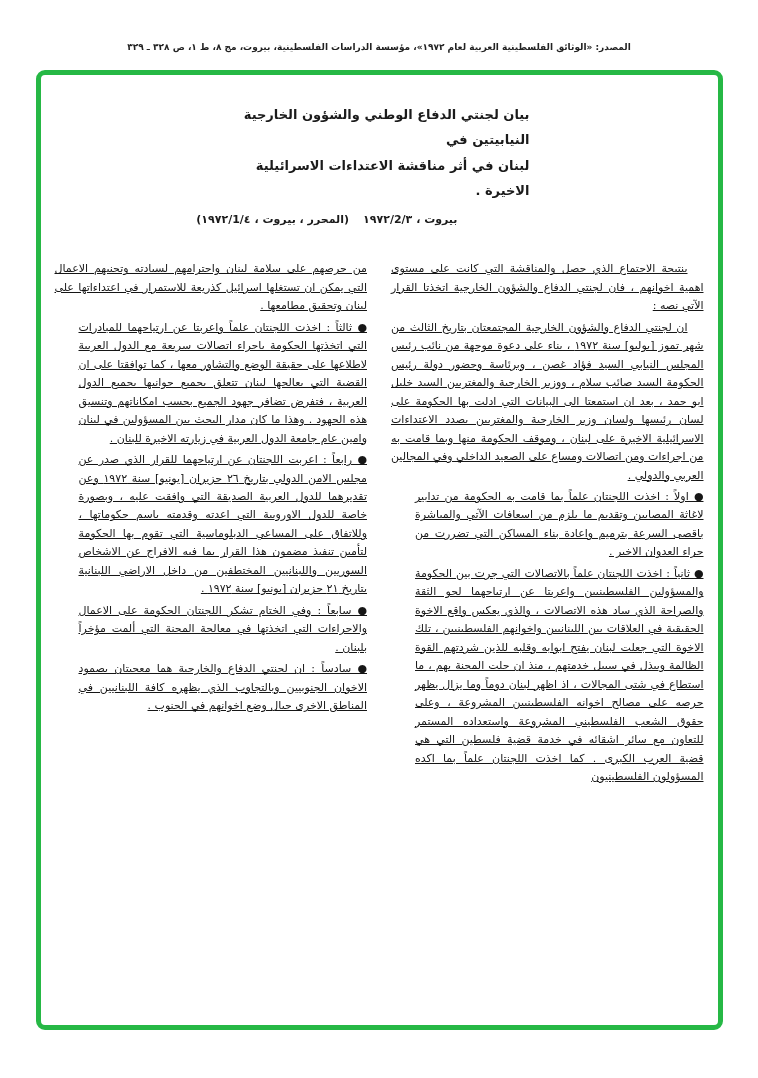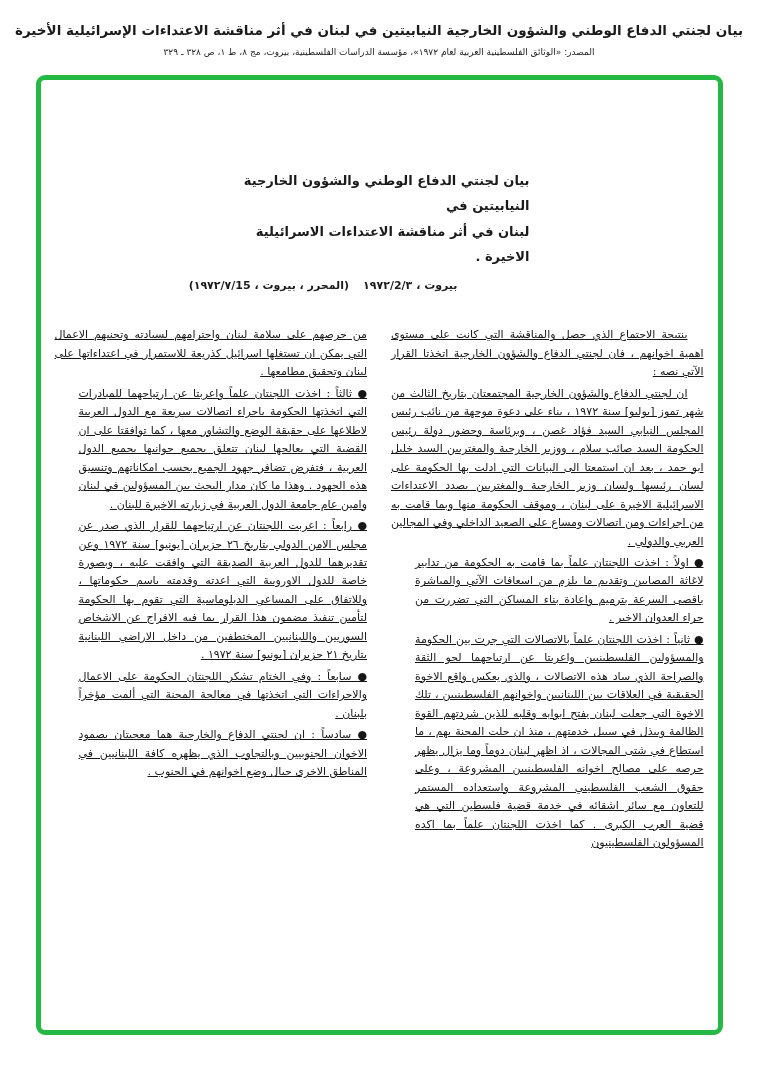--- a/index.html
+++ b/index.html
@@ -7,31 +7,31 @@
     position: relative;
     width: 758px;
     height: 1078px;
     background: #ffffff;
     font-family: "DejaVu Sans", sans-serif;
     color: #1b1b1b;
     overflow: hidden;
   }
   .page-header { direction: rtl; text-align: center; padding-top: 22px; }
   .header-title { font-size: 13.5px; font-weight: bold; letter-spacing: 0; }
-  .header-source { font-size: 9px; font-weight: normal; margin-top: 9px; color: #222; }
+  .header-source { font-size: 9px; font-weight: bold; margin-top: 20px; color: #222; }
 
   .frame {
     box-sizing: border-box;
     width: 687px;
     height: 960px;
     margin: 18px auto 0 auto;
     border: 5px solid #26b845;
     border-radius: 9px;
     background: #ffffff;
-    padding: 88px 14px 0 14px;
+    padding: 27px 14px 0 14px;
     overflow: hidden;
   }
   .doc { direction: rtl; }
 
   .doc-title {
     width: 302px;
     margin: 0 174px 10px 0;
     font-size: 13px;
     font-weight: bold;
     line-height: 1.95;
@@ -57,35 +57,34 @@
   .col p { margin: 0 0 3px 0; text-decoration: underline; }
   .col p.indent { text-indent: 16px; }
   .col p.item { margin-top: 3px; margin-left: 24px; }
 </style>
 </head>
 <body>
 
 <div class="page">
 
   <div class="page-header">
-    <div class="header-title">بيان لجنتي الدفاع الوطني والشؤون الخارجية النيابيتين في لبنان في أثر مناقشة الاعتداءات الإسرائيلية الأخيرة</div>
     <div class="header-source">المصدر: «الوثائق الفلسطينية العربية لعام ١٩٧٢»، مؤسسة الدراسات الفلسطينية، بيروت، مج ٨، ط ١، ص ٣٢٨ ـ ٣٢٩</div>
   </div>
 
   <div class="frame" style="border-color: rgb(38, 184, 69);">
     <div class="doc">
 
       <div class="doc-title">
         <div>بيان لجنتي الدفاع الوطني والشؤون الخارجية النيابيتين في</div>
         <div>لبنان في أثر مناقشة الاعتداءات الاسرائيلية الاخيرة .</div>
       </div>
 
       <div class="doc-dateline">
         <span>بيروت ، ١٩٧٢/2/٣</span>
-        <span>(المحرر ، بيروت ، ١٩٧٢/٧/15)</span>
+        <span>(المحرر ، بيروت ، ١٩٧٢/1/٤)</span>
       </div>
 
       <div class="doc-columns">
 
         <div class="col">
           <p class="indent">بنتيجة الاجتماع الذي حصل والمناقشة التي كانت على مستوى اهمية اخوانهم ، فان لجنتي الدفاع والشؤون الخارجية اتخذتا القرار الآتي نصه :</p>
           <p class="indent">ان لجنتي الدفاع والشؤون الخارجية المجتمعتان بتاريخ الثالث من شهر تموز [يوليو] سنة ١٩٧٢ ، بناء على دعوة موجهة من نائب رئيس المجلس النيابي السيد فؤاد غصن ، وبرئاسة وحضور دولة رئيس الحكومة السيد صائب سلام ، ووزير الخارجية والمغتربين السيد خليل ابو حمد ، بعد ان استمعتا الى البيانات التي ادلت بها الحكومة على لسان رئيسها ولسان وزير الخارجية والمغتربين بصدد الاعتداءات الاسرائيلية الاخيرة على لبنان ، وموقف الحكومة منها وبما قامت به من اجراءات ومن اتصالات ومساع على الصعيد الداخلي وفي المجالين العربي والدولي .</p>
           <p class="item">● اولاً : اخذت اللجنتان علماً بما قامت به الحكومة من تدابير لاغاثة المصابين وتقديم ما يلزم من اسعافات الآتي والمباشرة باقصى السرعة بترميم واعادة بناء المساكن التي تضررت من جراء العدوان الاخير .</p>
           <p class="item">● ثانياً : اخذت اللجنتان علماً بالاتصالات التي جرت بين الحكومة والمسؤولين الفلسطينيين واعربتا عن ارتياحهما لجو الثقة والصراحة الذي ساد هذه الاتصالات ، والذي يعكس واقع الاخوة الحقيقية في العلاقات بين اللبنانيين واخوانهم الفلسطينيين ، تلك الاخوة التي جعلت لبنان يفتح ابوابه وقلبه للذين شردتهم القوة الظالمة ويبذل في سبيل خدمتهم ، منذ ان حلت المحنة بهم ، ما استطاع في شتى المجالات ، اذ اظهر لبنان دوماً وما يزال يظهر حرصه على مصالح اخوانه الفلسطينيين المشروعة ، وعلى حقوق الشعب الفلسطيني المشروعة واستعداده المستمر للتعاون مع سائر اشقائه في خدمة قضية فلسطين التي هي قضية العرب الكبرى . كما اخذت اللجنتان علماً بما اكده المسؤولون الفلسطينيون</p>
         </div>

